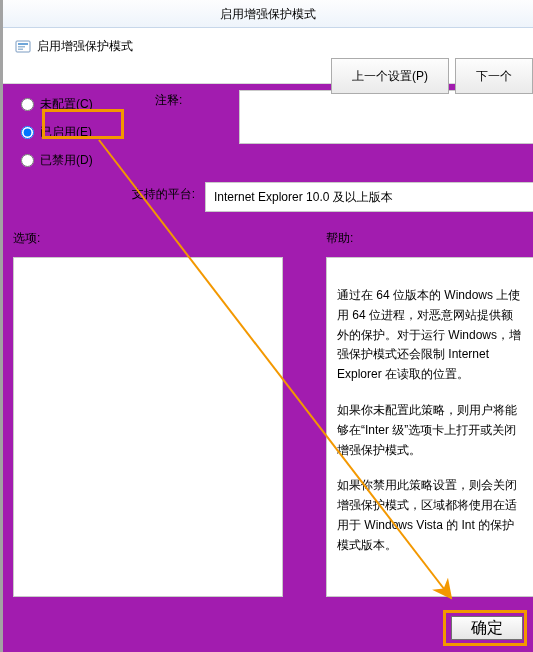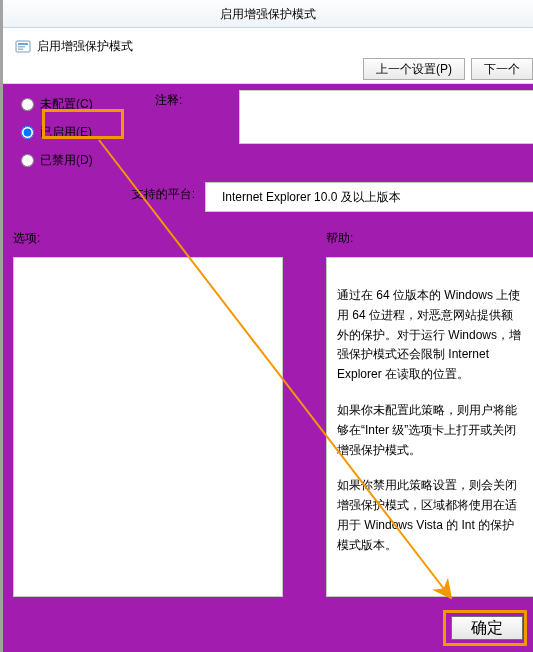--- a/index.html
+++ b/index.html
@@ -43,22 +43,22 @@
     width: 16px; height: 16px;
     display: inline-block;
   }
   .header .nav-btns {
     position: absolute;
     right: 0; top: 30px;
     display: flex;
     gap: 6px;
   }
   button.win {
-    height: 22px;
-    padding: 0 12px;
+    height: 36px;
+    padding: 0 20px;
     background: linear-gradient(#fdfdfd,#eaeaea);
     border: 1px solid #acacac;
     font-family: inherit;
     font-size: 12px;
     cursor: pointer;
   }
 
   .body {
     padding: 0 0 0 0;
   }
@@ -101,21 +101,21 @@
   }
   .platforms-label {
     text-align: right;
     padding-right: 10px;
     padding-top: 4px;
   }
   .platforms-box {
     border: 1px solid #c9c9c9;
     border-right: none;
     height: 30px;
-    padding: 6px 16px;
+    padding: 6px 8px;
     background: #fff;
   }
 
   .mid-grid {
     display: grid;
     grid-template-columns: 270px 1fr;
     column-gap: 8px;
     padding: 18px 0 0 10px;
     gap: 43px;
   }

